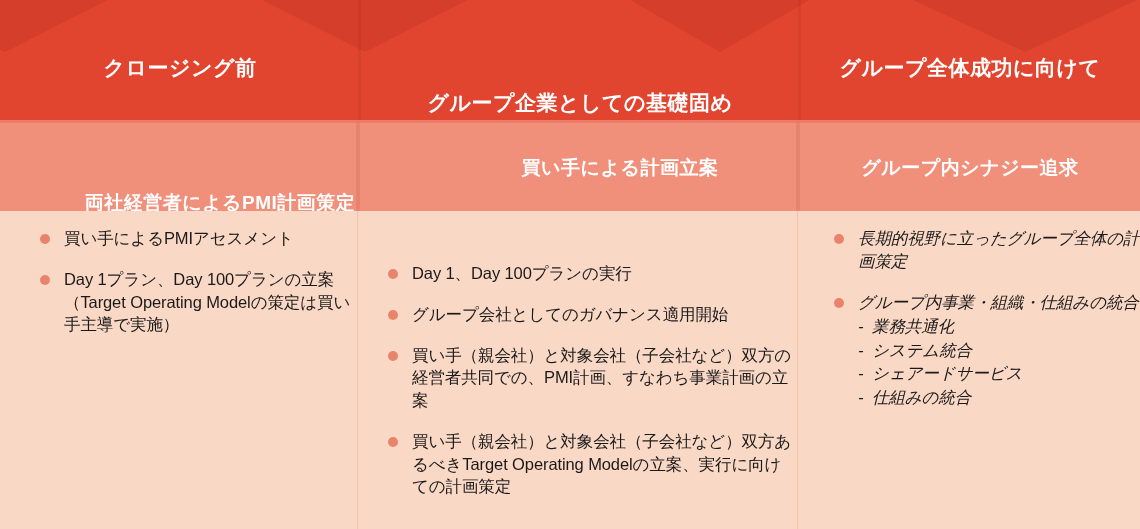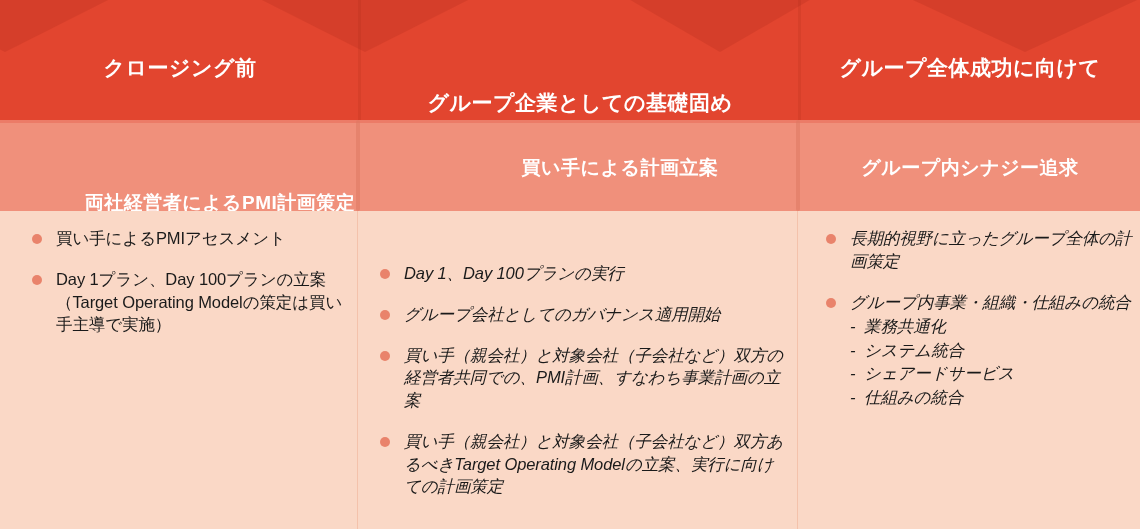--- a/index.html
+++ b/index.html
@@ -138,27 +138,27 @@
     transform: translateY(-50%);
     white-space: nowrap;
   }
 
   
   .bullets {
     list-style: none;
     margin: 0;
     padding: 0;
     position: absolute;
-    left: 8px;
+    left: 16px;
     top: 16px;
     width: 100%;
     box-sizing: border-box;
   }
   .col.c1 .bullets { padding-left: 20px; padding-right: 18px; }
-  .col.c2 .bullets { padding-left: 8px;  padding-right: 22px; font-style: italic; }
+  .col.c2 .bullets { padding-left: 8px;  padding-right: 22px; }
   .col.c3 .bullets { padding-left: 14px; padding-right: 14px; font-style: italic; }
 
   .bullet {
     position: relative;
     padding-left: 28px;
     margin-bottom: 18px;
     color: #1a1a1a;
     font-size: 16.5px;
     line-height: 1.38;
     letter-spacing: -0.1px;

